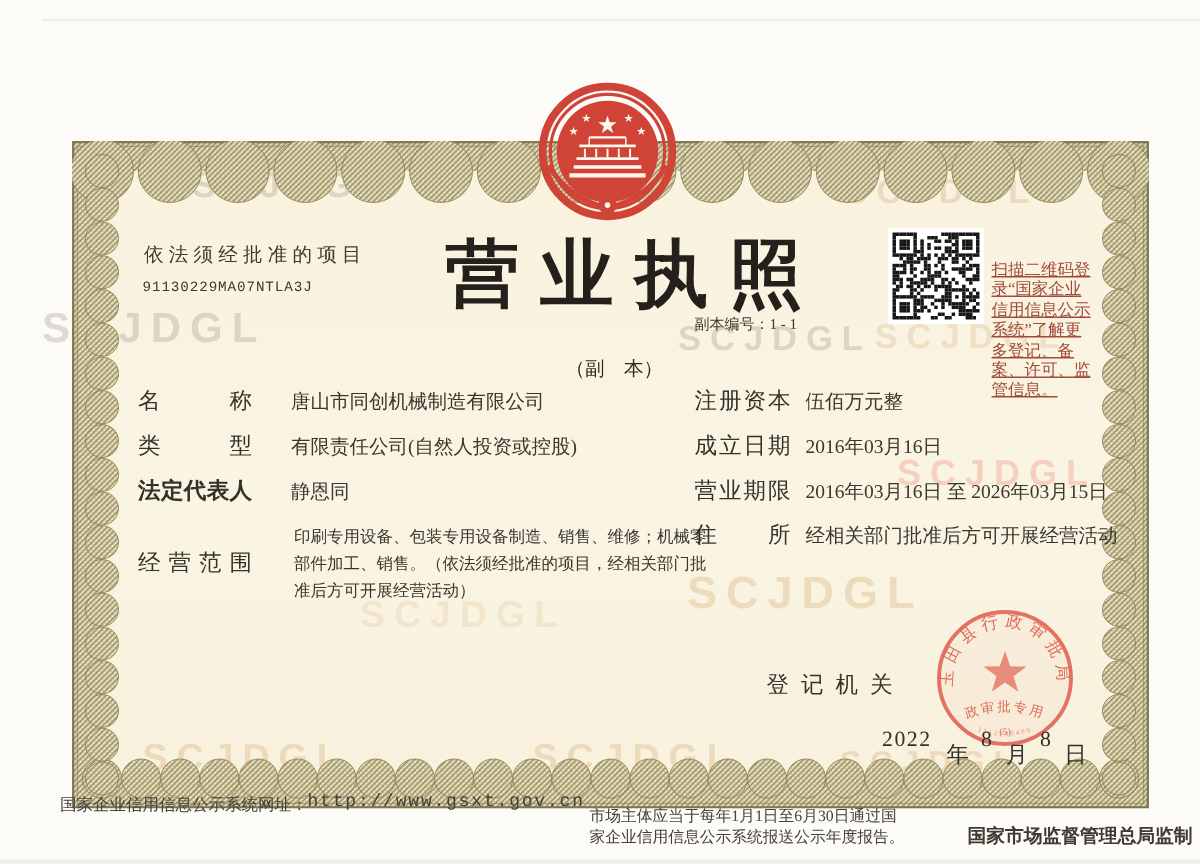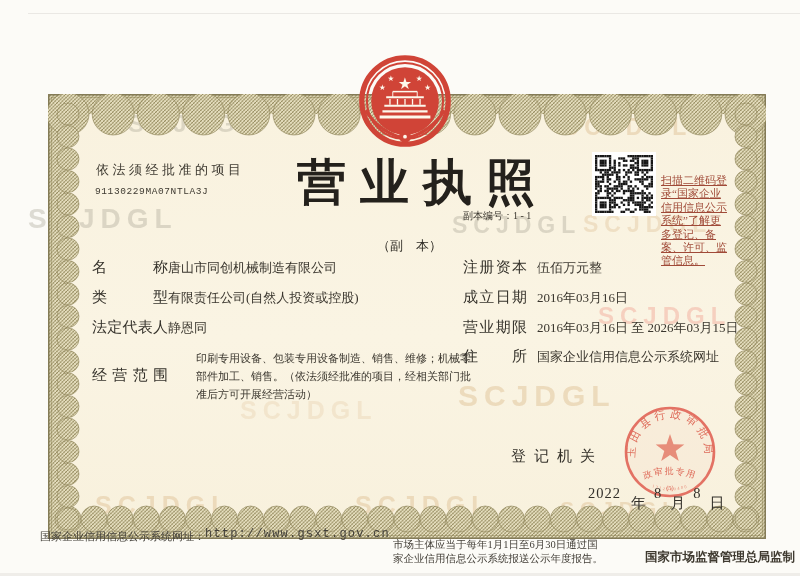--- a/index.html
+++ b/index.html
@@ -27,24 +27,24 @@
   .lic-subtitle{position:absolute;left:377px;top:205px;font-size:13px;color:#2e2b24;white-space:nowrap;margin-top:32px;}
   .copy-no{position:absolute;left:463px;top:209px;font-size:10px;color:#3b372f;}
   .qr{position:absolute;left:592px;top:152px;background:#fff;}
   .qr-caption{position:absolute;left:661px;top:174px;width:68px;font-size:11px;line-height:13.4px;
       color:#a04a38;text-decoration:underline;}
   .row{position:absolute;display:flex;align-items:center;}
   .flabel{font-size:15px;color:#35322b;text-align:justify;text-align-last:justify;flex:none;}
   .flabel-l{width:76px;}
   .flabel-r{width:64px;}
   .fvalue{font-size:13px;color:#3a362e;margin-top:1px;}
-  .fvalue-l{width:290px;}
+  .fvalue-l{margin-left:26px;width:290px;}
   .fvalue-r{margin-left:10px;width:206px;}
   .scope .fvalue{font-size:11px;line-height:18px;width:278px;margin-left:28px;margin-top:2px;}
-  .bold-label{font-weight:normal;}
+  .bold-label{font-weight:bold;}
   .reg-auth{position:absolute;left:511px;top:447px;font-size:15px;letter-spacing:8px;
       color:#35322b;white-space:nowrap;}
   .seal{position:absolute;left:618px;top:403px;z-index:5;opacity:.92;}
   .date-line{position:absolute;left:588px;top:485px;display:flex;align-items:flex-start;
       color:#33302a;z-index:6;}
   .date-line .num{font-size:14.5px;letter-spacing:1px;}
   .date-line .cjk{font-size:15px;margin-top:9px;}
   .ml10{margin-left:10px;} .ml8{margin-left:8px;}
   .foot-left{position:absolute;left:40px;top:529px;font-size:11px;color:#43403a;white-space:nowrap;}
   .foot-url{font-size:12px;font-family:"Liberation Mono","DejaVu Sans Mono",monospace;
@@ -567,21 +567,21 @@
     <div class="row" style="left:463px;top:288px;">
       <span class="flabel flabel-r">成立日期</span>
       <span class="fvalue fvalue-r">2016年03月16日</span>
     </div>
     <div class="row" style="left:463px;top:318px;">
       <span class="flabel flabel-r">营业期限</span>
       <span class="fvalue fvalue-r" style="white-space:nowrap;">2016年03月16日 至 2026年03月15日</span>
     </div>
     <div class="row" style="left:463px;top:347px;">
       <span class="flabel flabel-r">住所</span>
-      <span class="fvalue fvalue-r" style="white-space:nowrap;">国家企业信用信息公示系统网址</span>
+      <span class="fvalue fvalue-r" style="white-space:nowrap;">经相关部门批准后方可开展经营活动</span>
     </div>
 
     <div class="reg-auth">登记机关</div>
 
     <svg class="seal" width="104" height="104">
       <defs>
         <path id="sealTop" d="M 21,66 A 35,35 0 1 1 83,66" fill="none"></path>
         <path id="sealBottom" d="M 26,76 Q 52,66 78,76" fill="none"></path>
         <path id="sealCode" d="M 24,80 Q 52,95 80,80" fill="none"></path>
       </defs>

